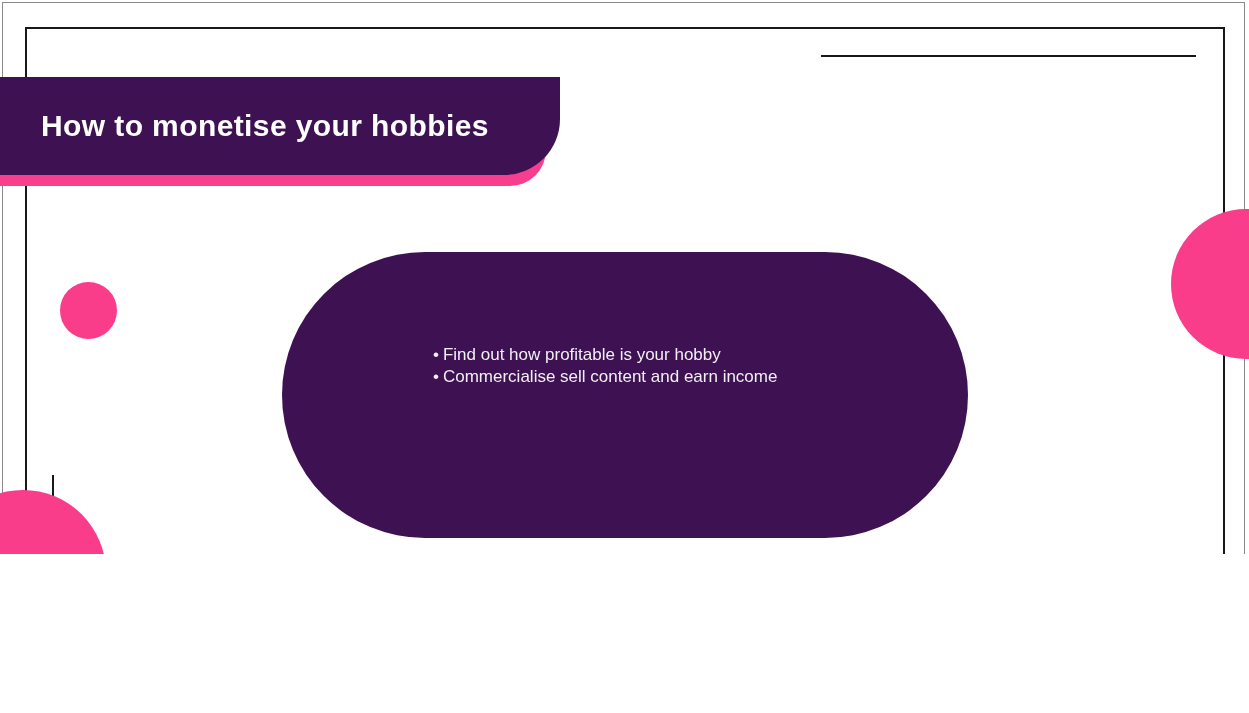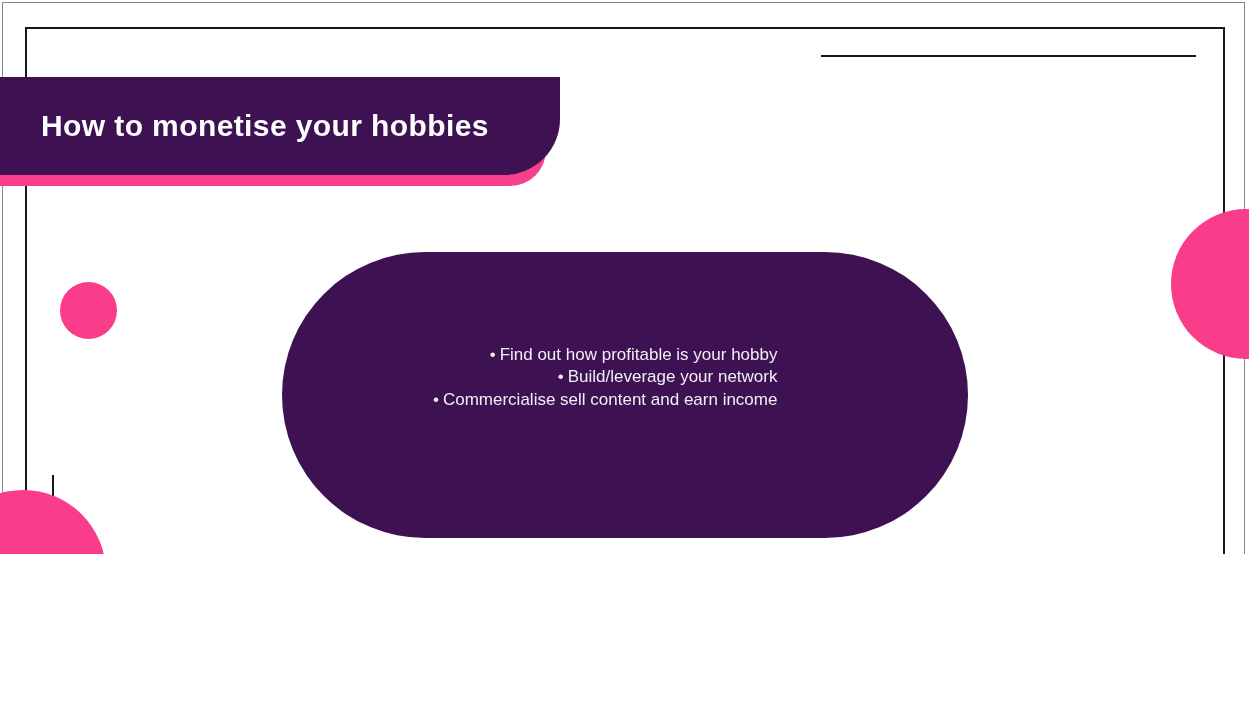--- a/index.html
+++ b/index.html
@@ -128,21 +128,20 @@
     top: 92px;
     margin: 0;
     padding: 0;
     list-style: none;
   }
   .bullet-list li {
     color: #f2eef5;
     font-size: 17px;
     line-height: 22.3px;
     white-space: nowrap;
-    text-align: right;
   }
   .bullet-list li .dot {
     margin-right: 4px;
   }
 </style>
 </head>
 <body>
 
 <div id="slide">
 
@@ -158,18 +157,17 @@
   <div class="circle circle-small-right"></div>
 
   <div class="title-pink-bar"></div>
   <div class="title-banner">
     <div class="title-text">How to monetise your hobbies</div>
   </div>
 
   <div class="content-pill">
     <ul class="bullet-list">
       <li><span class="dot">•</span><span>Find out how profitable is your hobby</span></li>
-      <li><span class="dot">•</span><span>Build/leverage your network</span></li>
       <li><span class="dot">•</span><span>Commercialise sell content and earn income</span></li>
     </ul>
   </div>
 
 </div>
 
 </body></html>

